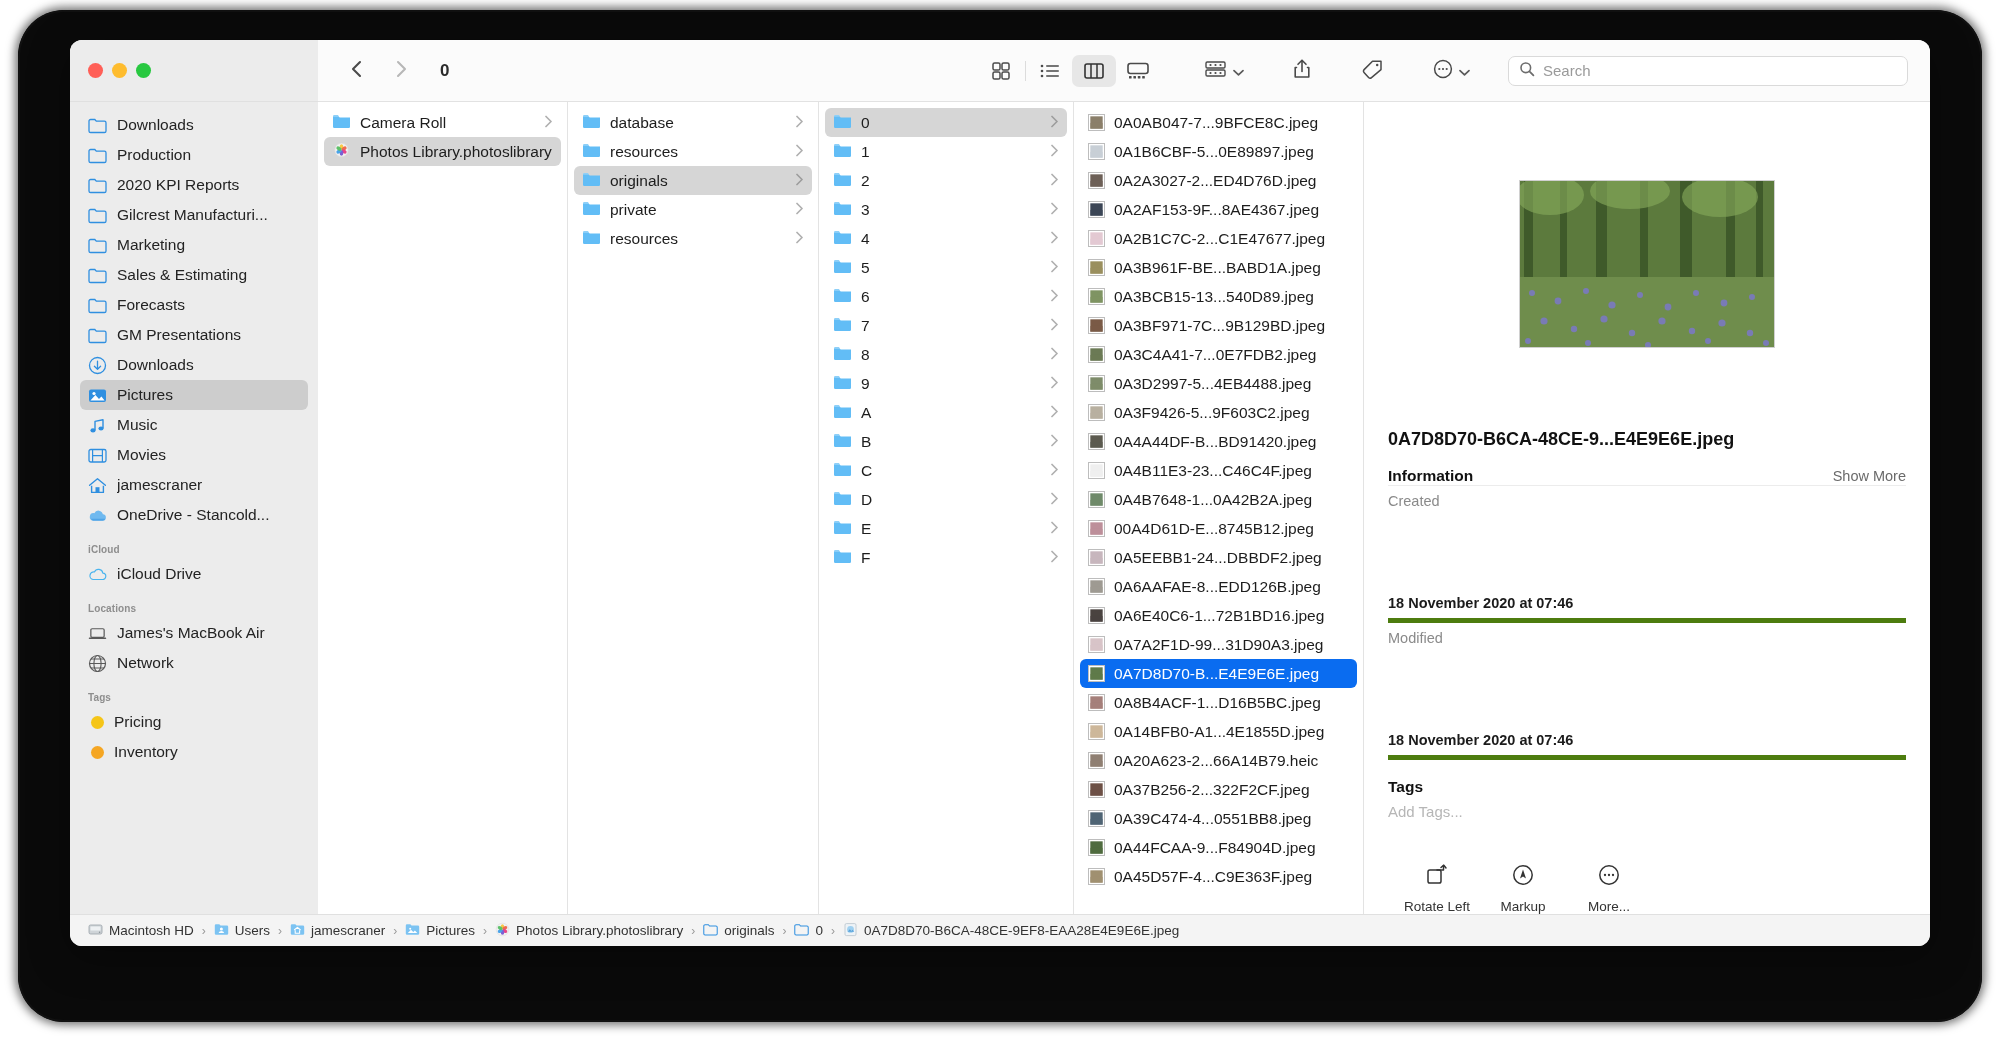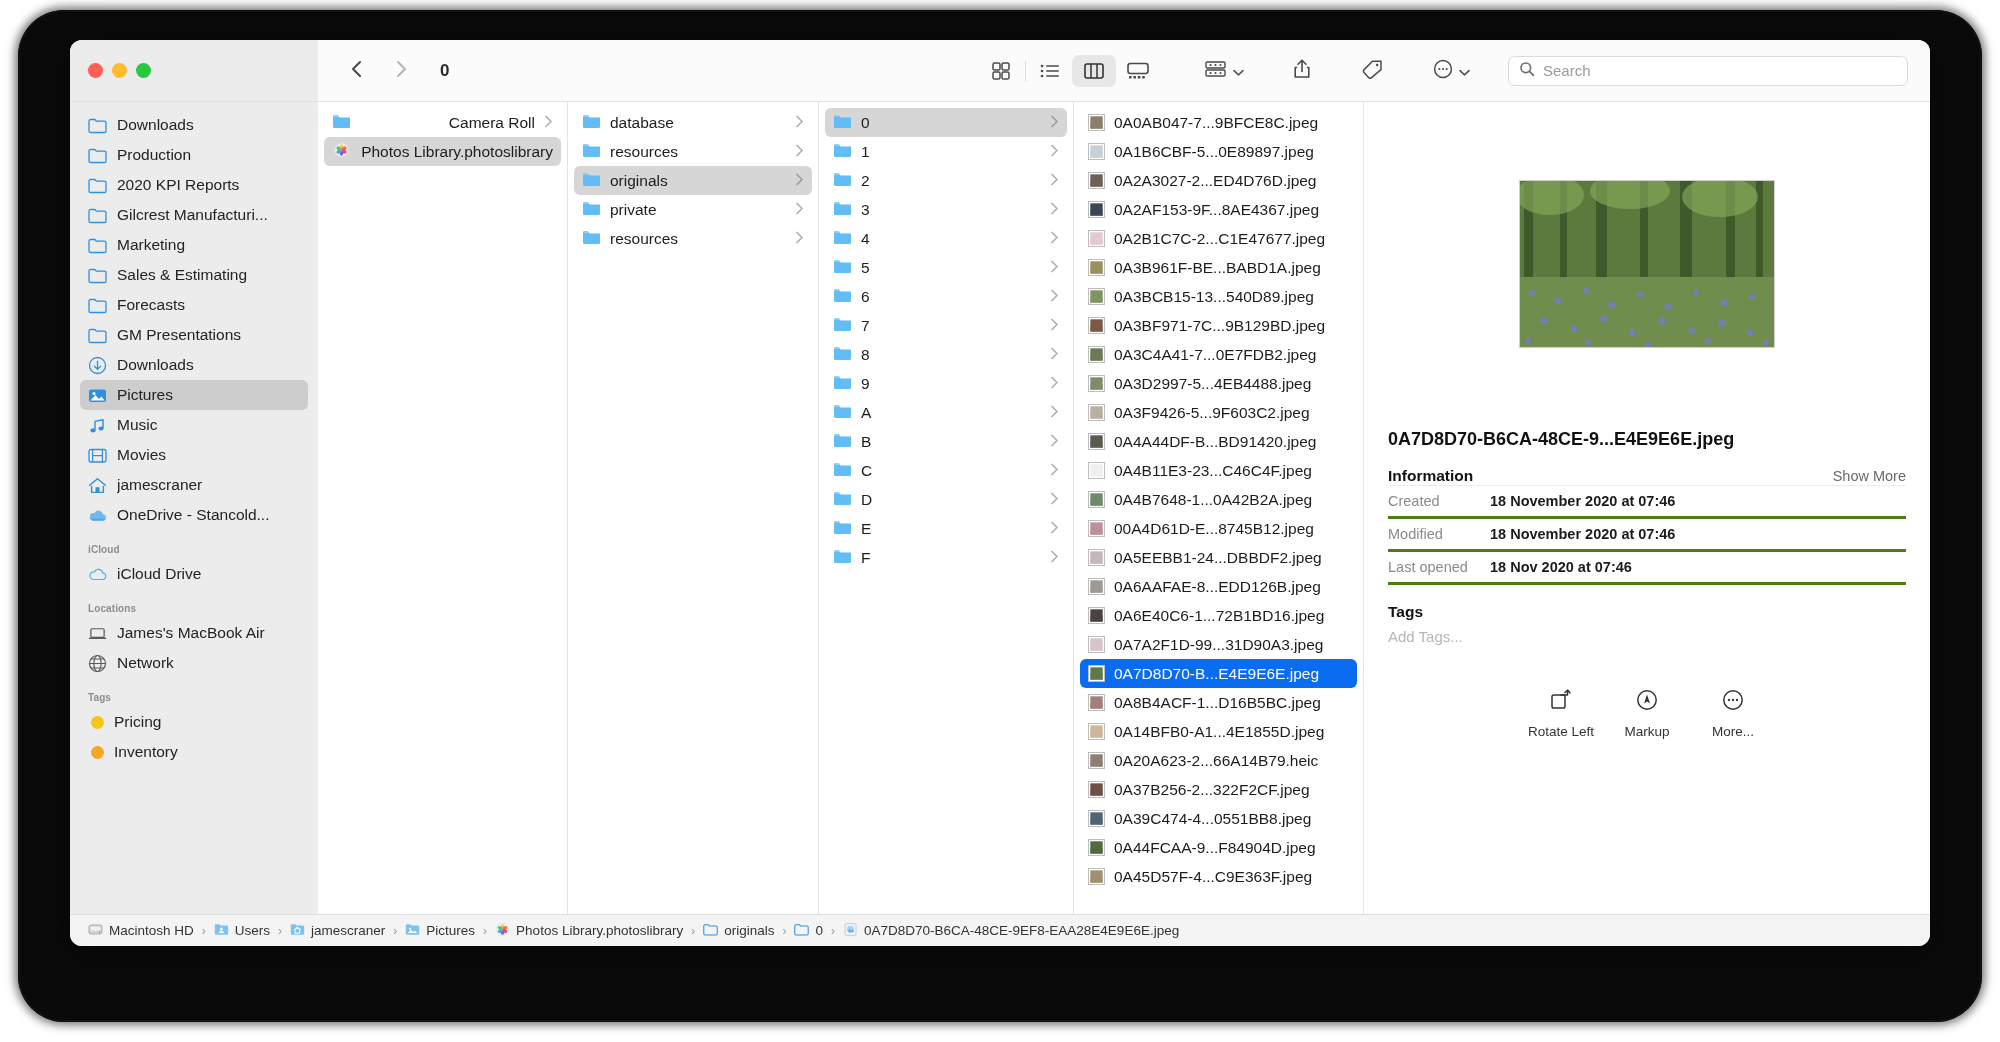--- a/index.html
+++ b/index.html
@@ -136,21 +136,21 @@
   .dot { width:13px; height:13px; border-radius:50%; margin-left:3px; }
 
   
   #columns { flex: 1; display: flex; min-width: 0; background:#ffffff; }
   .col {
     border-right: 1px solid #e3e3e3;
     overflow: hidden;
     padding: 6px 0 0 0;
     background: #ffffff;
   }
-  #col1 { width: 250px; flex: 0 0 250px; text-align: right; }
+  #col1 { width: 250px; flex: 0 0 250px; }
   #col2 { width: 251px; flex: 0 0 251px; }
   #col3 { width: 255px; flex: 0 0 255px; }
   #col4 { width: 290px; flex: 0 0 290px; }
   #preview { flex: 1; min-width: 0; background:#ffffff; padding: 0 24px; overflow:hidden; }
 
   .row {
     display:flex; align-items:center; gap: 9px;
     height: 29px; margin: 0 6px;
     padding: 0 8px 0 8px;
     border-radius: 6px;
@@ -185,30 +185,31 @@
   #prev-kind { margin-top: 6px; font-size: 15px; color:#8a8a8a; }
   .sec-head {
     margin-top: 16px;
     display:flex; align-items:baseline; justify-content:space-between;
   }
   .sec-title { font-size: 15.5px; font-weight: 700; color:#111; }
   .sec-action { font-size: 14.5px; color:#6a6a6a; }
   .kv {
     display:flex; gap: 10px; align-items:baseline;
     padding: 7px 0;
-    border-bottom: 3px solid #4d7c0f;
+    border-bottom: 5px solid #4d7c0f;
     font-size: 14.5px;
+    flex-direction: column;
   }
   .kv:first-of-type { border-top: 1px solid #ececec; }
   .kv .k { color:#8a8a8a; width: 92px; flex:0 0 92px; }
   .kv .v { color:#1b1b1b; font-weight:700; }
   #tags-head { margin-top: 18px; font-size:15.5px; font-weight:700; color:#111; }
   #tags-ph { margin-top: 7px; font-size:15px; color:#b6b6b6; }
   #actions {
-    display:flex; justify-content:center;
+    display:flex; justify-content:flex-start;
     margin-top: 42px; padding: 0 6px;
   }
   .act { display:flex; flex-direction:column; align-items:center; gap:7px; width: 86px; }
   .act .lbl { font-size: 13.5px; color:#333; }
 
   
   #pathbar {
     height: 32px; flex: 0 0 32px;
     background: #f4f4f4;
     border-top: 1px solid #e0e0e0;
@@ -1115,24 +1116,20 @@
           </div>
 
           <div id="info-rows">
               <div class="kv">
                 <span class="k">Created</span>
                 <span class="v">18 November 2020 at 07:46</span>
               </div>
               <div class="kv">
                 <span class="k">Modified</span>
                 <span class="v">18 November 2020 at 07:46</span>
-              </div>
-              <div class="kv">
-                <span class="k">Last opened</span>
-                <span class="v">18 Nov 2020 at 07:46</span>
               </div>
             </div>
 
           <div id="tags-head">Tags</div>
           <div id="tags-ph">Add Tags...</div>
 
           <div id="actions">
             <div class="act">
               <span>
                 <svg width="26" height="26" viewBox="0 0 26 26">

